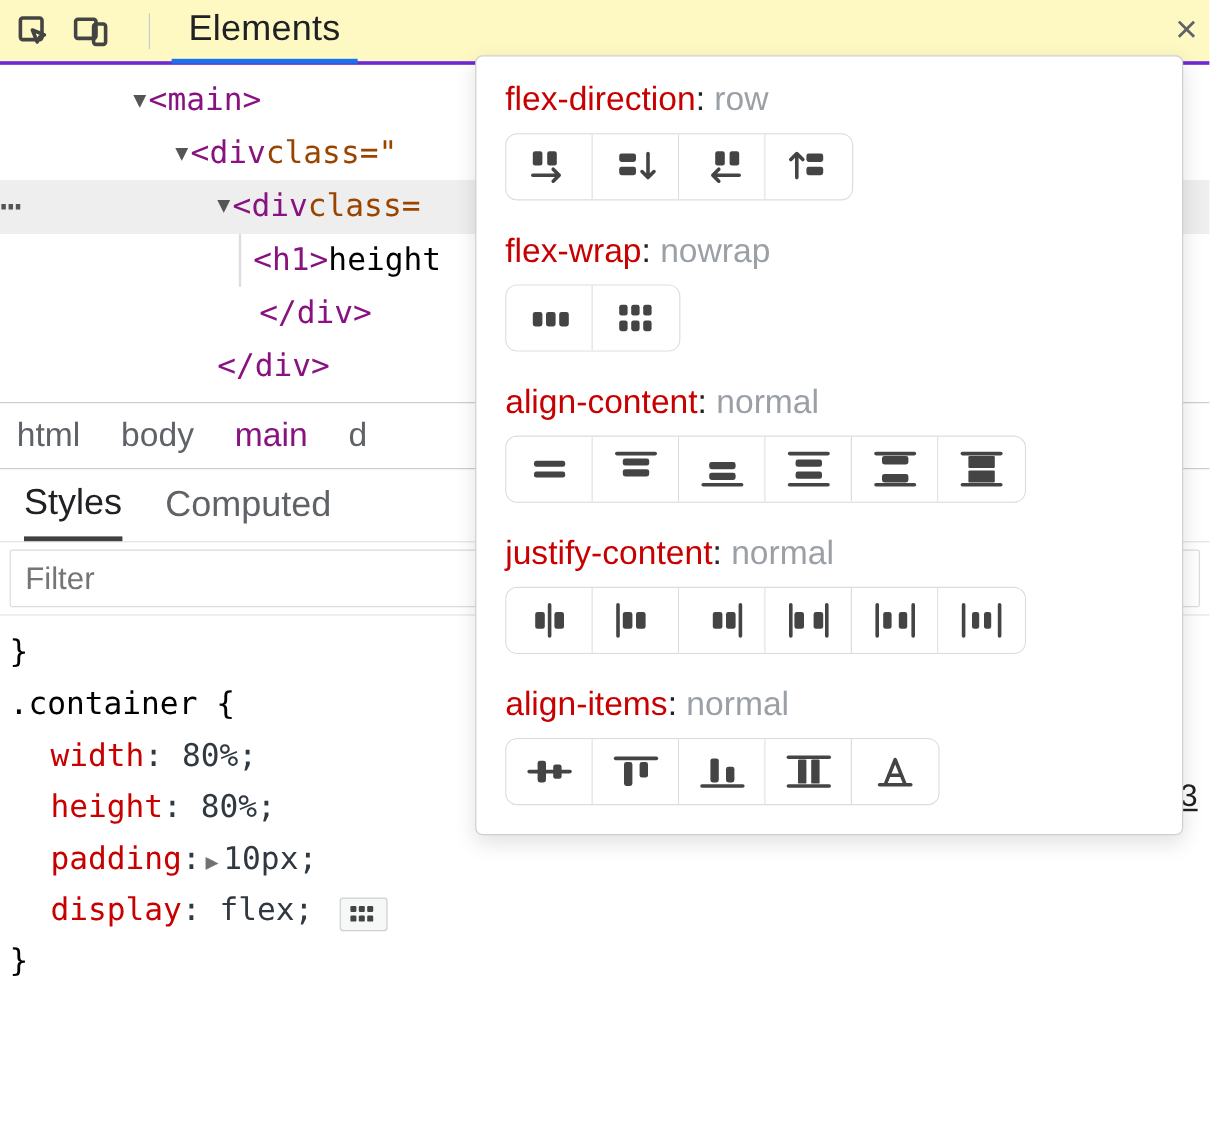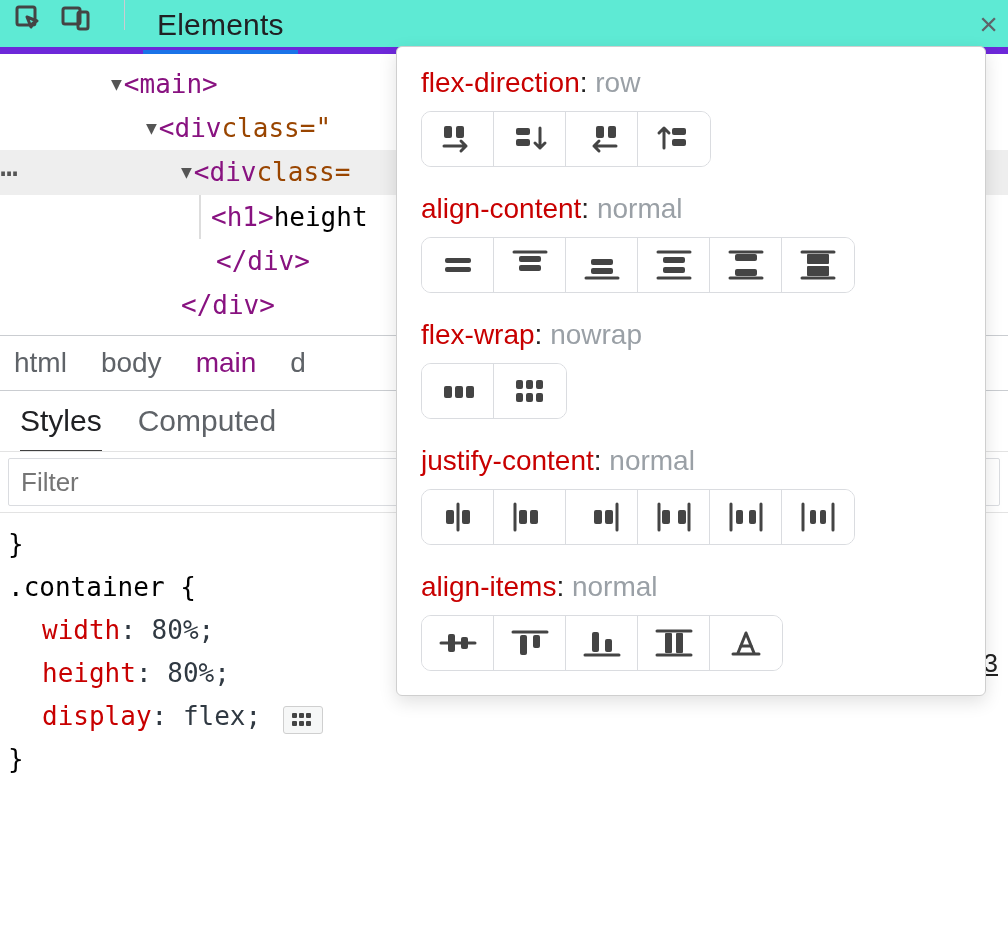--- a/index.html
+++ b/index.html
@@ -1,20 +1,20 @@
 <!DOCTYPE html>
 <html><head>
 <meta charset="utf-8">
 <style>
   *{box-sizing:border-box;margin:0;padding:0}
   html,body{width:1008px;height:948px;overflow:hidden;font-family:"Helvetica Neue",Arial,sans-serif;background:#fff;color:#222}
   .mono{font-family:Menlo,Monaco,Consolas,monospace}
 
   
-  .topbar{height:54px;background:#5eead4;border-bottom:7px solid #6d28d9;display:flex;padding:0 10px;position:relative}
+  .topbar{height:54px;background:#fef9c3;border-bottom:3px solid #6d28d9;display:flex;align-items:center;padding:0 10px;position:relative}
   .topbar .ico{width:36px;height:36px;display:flex;align-items:center;justify-content:center;margin-right:12px}
   .topbar .sep{width:1px;height:30px;background:#cacdd1;margin:0 18px}
   .tablabel{font-size:30px;color:#202124;padding:0 14px;height:54px;display:flex;align-items:center;border-bottom:4px solid #1a73e8;letter-spacing:.2px}
 
   
   .domtree{padding:8px 0 8px 0;font-size:26px;line-height:1.7}
   .row{display:flex;align-items:center;position:relative;padding:0 6px}
   .row.sel{background:#eeeeee}
   .dots{position:absolute;left:0;font-size:30px;color:#555;letter-spacing:1px}
   .tw{color:#555;margin-right:2px;font-size:18px}
@@ -26,21 +26,21 @@
   .w1{width:105px}.w2{width:140px}.w3{width:175px}.w3b{width:193px}.w4{width:210px}
 
   
   .crumb{border-top:1px solid #cacdd1;border-bottom:1px solid #cacdd1;height:56px;display:flex;align-items:center;gap:34px;padding:0 14px;font-size:28px}
   .crumb span{color:#5f6368}
   .crumb .sel{color:#881280}
 
   
   .subtabs{height:60px;display:flex;align-items:center;gap:36px;padding:0 20px}
   .subtabs .t{font-size:30px;color:#5f6368;height:60px;display:flex;align-items:center}
-  .subtabs .t.active{color:#202124;border-bottom:1px solid #404040}
+  .subtabs .t.active{color:#202124;border-bottom:4px solid #404040}
 
   
   .filterwrap{padding:6px 8px;border-top:1px solid #e3e3e3;border-bottom:1px solid #e3e3e3}
   .filter{width:100%;height:48px;background:#fff;border:1px solid #dadce0;border-radius:2px;font-size:26px;padding:0 12px;color:#9aa0a6}
 
   
   .cssblock{padding:10px 0 0 8px;font-size:26px;line-height:1.65}
   .cssblock .brace{color:#000}
   .cssblock .selr{color:#000}
   .prop{padding-left:34px}
@@ -144,20 +144,21 @@
 
   <div class="filterwrap">
     <input class="filter" placeholder="Filter" style="">
   </div>
 
   <div class="cssblock mono">
     <div class="brace">}</div>
     <div class="selr">.container {</div>
     <div class="prop"><span class="pn">width</span><span class="pv">: 80%;</span></div>
     <div class="prop"><span class="pn">height</span><span class="pv">: 80%;</span></div>
+    <div class="prop"><span class="pn">padding</span><span class="pv">:<span class="tri">▶</span><span>10px;</span></span></div>
     <div class="prop"><span class="pn">display</span><span class="pv">: flex;</span>
       <span class="swatch">
           <svg width="24" height="16">
             <rect x="1" y="1" width="5" height="5" rx="1" class="ic"></rect>
             <rect x="8" y="1" width="5" height="5" rx="1" class="ic"></rect>
             <rect x="15" y="1" width="5" height="5" rx="1" class="ic"></rect>
             <rect x="1" y="9" width="5" height="5" rx="1" class="ic"></rect>
             <rect x="8" y="9" width="5" height="5" rx="1" class="ic"></rect>
             <rect x="15" y="9" width="5" height="5" rx="1" class="ic"></rect>
           </svg>
@@ -198,70 +199,20 @@
             <svg width="40" height="34">
               <rect x="18" y="6" width="14" height="7" rx="2" class="ic"></rect>
               <rect x="18" y="17" width="14" height="7" rx="2" class="ic"></rect>
               <path class="icS" d="M10 26V6m0 0l-5 5m5-5l5 5"></path>
             </svg>
           </div>
       </div>
     </div>
 
     <div class="group">
-      <div class="glabel"><span class="gp">align-content</span>: <span class="gv">normal</span></div>
-      <div class="btnrow">
-        <div class="btn">
-            <svg width="42" height="34">
-              <rect x="8" y="10" width="26" height="5" rx="2" class="ic"></rect>
-              <rect x="8" y="19" width="26" height="5" rx="2" class="ic"></rect>
-            </svg>
-          </div>
-        <div class="btn">
-            <svg width="42" height="34">
-              <line x1="5" y1="4" x2="37" y2="4" class="icS"></line>
-              <rect x="10" y="8" width="22" height="6" rx="2" class="ic"></rect>
-              <rect x="10" y="17" width="22" height="6" rx="2" class="ic"></rect>
-            </svg>
-          </div>
-        <div class="btn">
-            <svg width="42" height="34">
-              <rect x="10" y="11" width="22" height="6" rx="2" class="ic"></rect>
-              <rect x="10" y="20" width="22" height="6" rx="2" class="ic"></rect>
-              <line x1="5" y1="30" x2="37" y2="30" class="icS"></line>
-            </svg>
-          </div>
-        <div class="btn">
-            <svg width="42" height="34">
-              <line x1="5" y1="4" x2="37" y2="4" class="icS"></line>
-              <rect x="10" y="9" width="22" height="6" rx="2" class="ic"></rect>
-              <rect x="10" y="19" width="22" height="6" rx="2" class="ic"></rect>
-              <line x1="5" y1="30" x2="37" y2="30" class="icS"></line>
-            </svg>
-          </div>
-        <div class="btn">
-            <svg width="42" height="34">
-              <line x1="5" y1="4" x2="37" y2="4" class="icS"></line>
-              <rect x="10" y="6" width="22" height="7" rx="2" class="ic"></rect>
-              <rect x="10" y="21" width="22" height="7" rx="2" class="ic"></rect>
-              <line x1="5" y1="30" x2="37" y2="30" class="icS"></line>
-            </svg>
-          </div>
-        <div class="btn">
-            <svg width="42" height="34">
-              <line x1="5" y1="4" x2="37" y2="4" class="icS"></line>
-              <rect x="10" y="6" width="22" height="10" rx="1" class="ic"></rect>
-              <rect x="10" y="18" width="22" height="10" rx="1" class="ic"></rect>
-              <line x1="5" y1="30" x2="37" y2="30" class="icS"></line>
-            </svg>
-          </div>
-      </div>
-    </div>
-
-    <div class="group">
       <div class="glabel"><span class="gp">flex-wrap</span>: <span class="gv">nowrap</span></div>
       <div class="btnrow">
         <div class="btn">
             <svg width="40" height="30">
               <rect x="6" y="10" width="8" height="12" rx="2" class="ic"></rect>
               <rect x="17" y="10" width="8" height="12" rx="2" class="ic"></rect>
               <rect x="28" y="10" width="8" height="12" rx="2" class="ic"></rect>
             </svg>
           </div>
         <div class="btn">
@@ -271,20 +222,70 @@
               <rect x="26" y="4" width="7" height="9" rx="2" class="ic"></rect>
               <rect x="6" y="17" width="7" height="9" rx="2" class="ic"></rect>
               <rect x="16" y="17" width="7" height="9" rx="2" class="ic"></rect>
               <rect x="26" y="17" width="7" height="9" rx="2" class="ic"></rect>
             </svg>
           </div>
       </div>
     </div>
 
     <div class="group">
+      <div class="glabel"><span class="gp">align-content</span>: <span class="gv">normal</span></div>
+      <div class="btnrow">
+        <div class="btn">
+            <svg width="42" height="34">
+              <rect x="8" y="10" width="26" height="5" rx="2" class="ic"></rect>
+              <rect x="8" y="19" width="26" height="5" rx="2" class="ic"></rect>
+            </svg>
+          </div>
+        <div class="btn">
+            <svg width="42" height="34">
+              <line x1="5" y1="4" x2="37" y2="4" class="icS"></line>
+              <rect x="10" y="8" width="22" height="6" rx="2" class="ic"></rect>
+              <rect x="10" y="17" width="22" height="6" rx="2" class="ic"></rect>
+            </svg>
+          </div>
+        <div class="btn">
+            <svg width="42" height="34">
+              <rect x="10" y="11" width="22" height="6" rx="2" class="ic"></rect>
+              <rect x="10" y="20" width="22" height="6" rx="2" class="ic"></rect>
+              <line x1="5" y1="30" x2="37" y2="30" class="icS"></line>
+            </svg>
+          </div>
+        <div class="btn">
+            <svg width="42" height="34">
+              <line x1="5" y1="4" x2="37" y2="4" class="icS"></line>
+              <rect x="10" y="9" width="22" height="6" rx="2" class="ic"></rect>
+              <rect x="10" y="19" width="22" height="6" rx="2" class="ic"></rect>
+              <line x1="5" y1="30" x2="37" y2="30" class="icS"></line>
+            </svg>
+          </div>
+        <div class="btn">
+            <svg width="42" height="34">
+              <line x1="5" y1="4" x2="37" y2="4" class="icS"></line>
+              <rect x="10" y="6" width="22" height="7" rx="2" class="ic"></rect>
+              <rect x="10" y="21" width="22" height="7" rx="2" class="ic"></rect>
+              <line x1="5" y1="30" x2="37" y2="30" class="icS"></line>
+            </svg>
+          </div>
+        <div class="btn">
+            <svg width="42" height="34">
+              <line x1="5" y1="4" x2="37" y2="4" class="icS"></line>
+              <rect x="10" y="6" width="22" height="10" rx="1" class="ic"></rect>
+              <rect x="10" y="18" width="22" height="10" rx="1" class="ic"></rect>
+              <line x1="5" y1="30" x2="37" y2="30" class="icS"></line>
+            </svg>
+          </div>
+      </div>
+    </div>
+
+    <div class="group">
       <div class="glabel"><span class="gp">justify-content</span>: <span class="gv">normal</span></div>
       <div class="btnrow">
         <div class="btn">
             <svg width="42" height="34">
               <line x1="21" y1="4" x2="21" y2="30" class="icS"></line>
               <rect x="9" y="10" width="8" height="14" rx="2" class="ic"></rect>
               <rect x="25" y="10" width="8" height="14" rx="2" class="ic"></rect>
             </svg>
           </div>
         <div class="btn">

